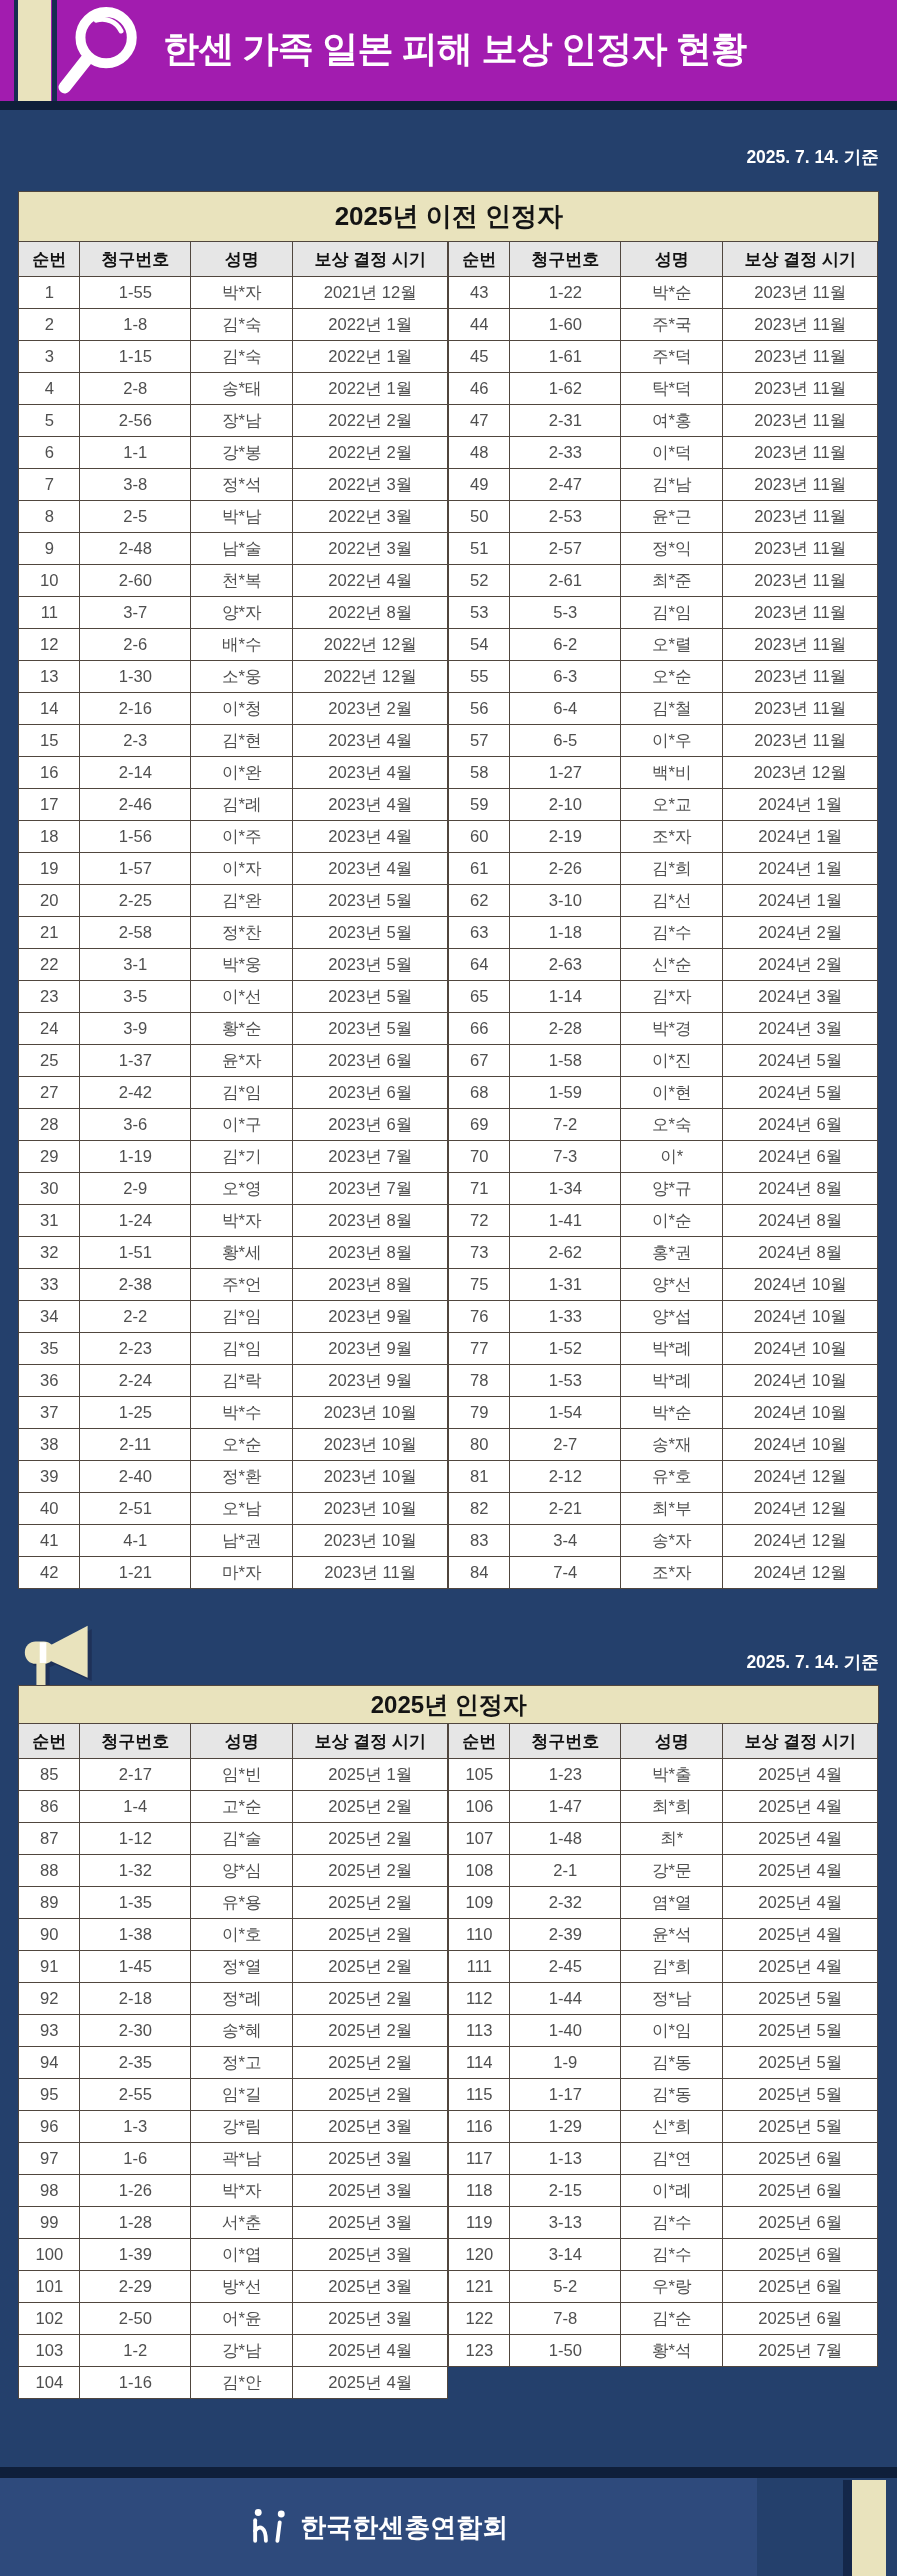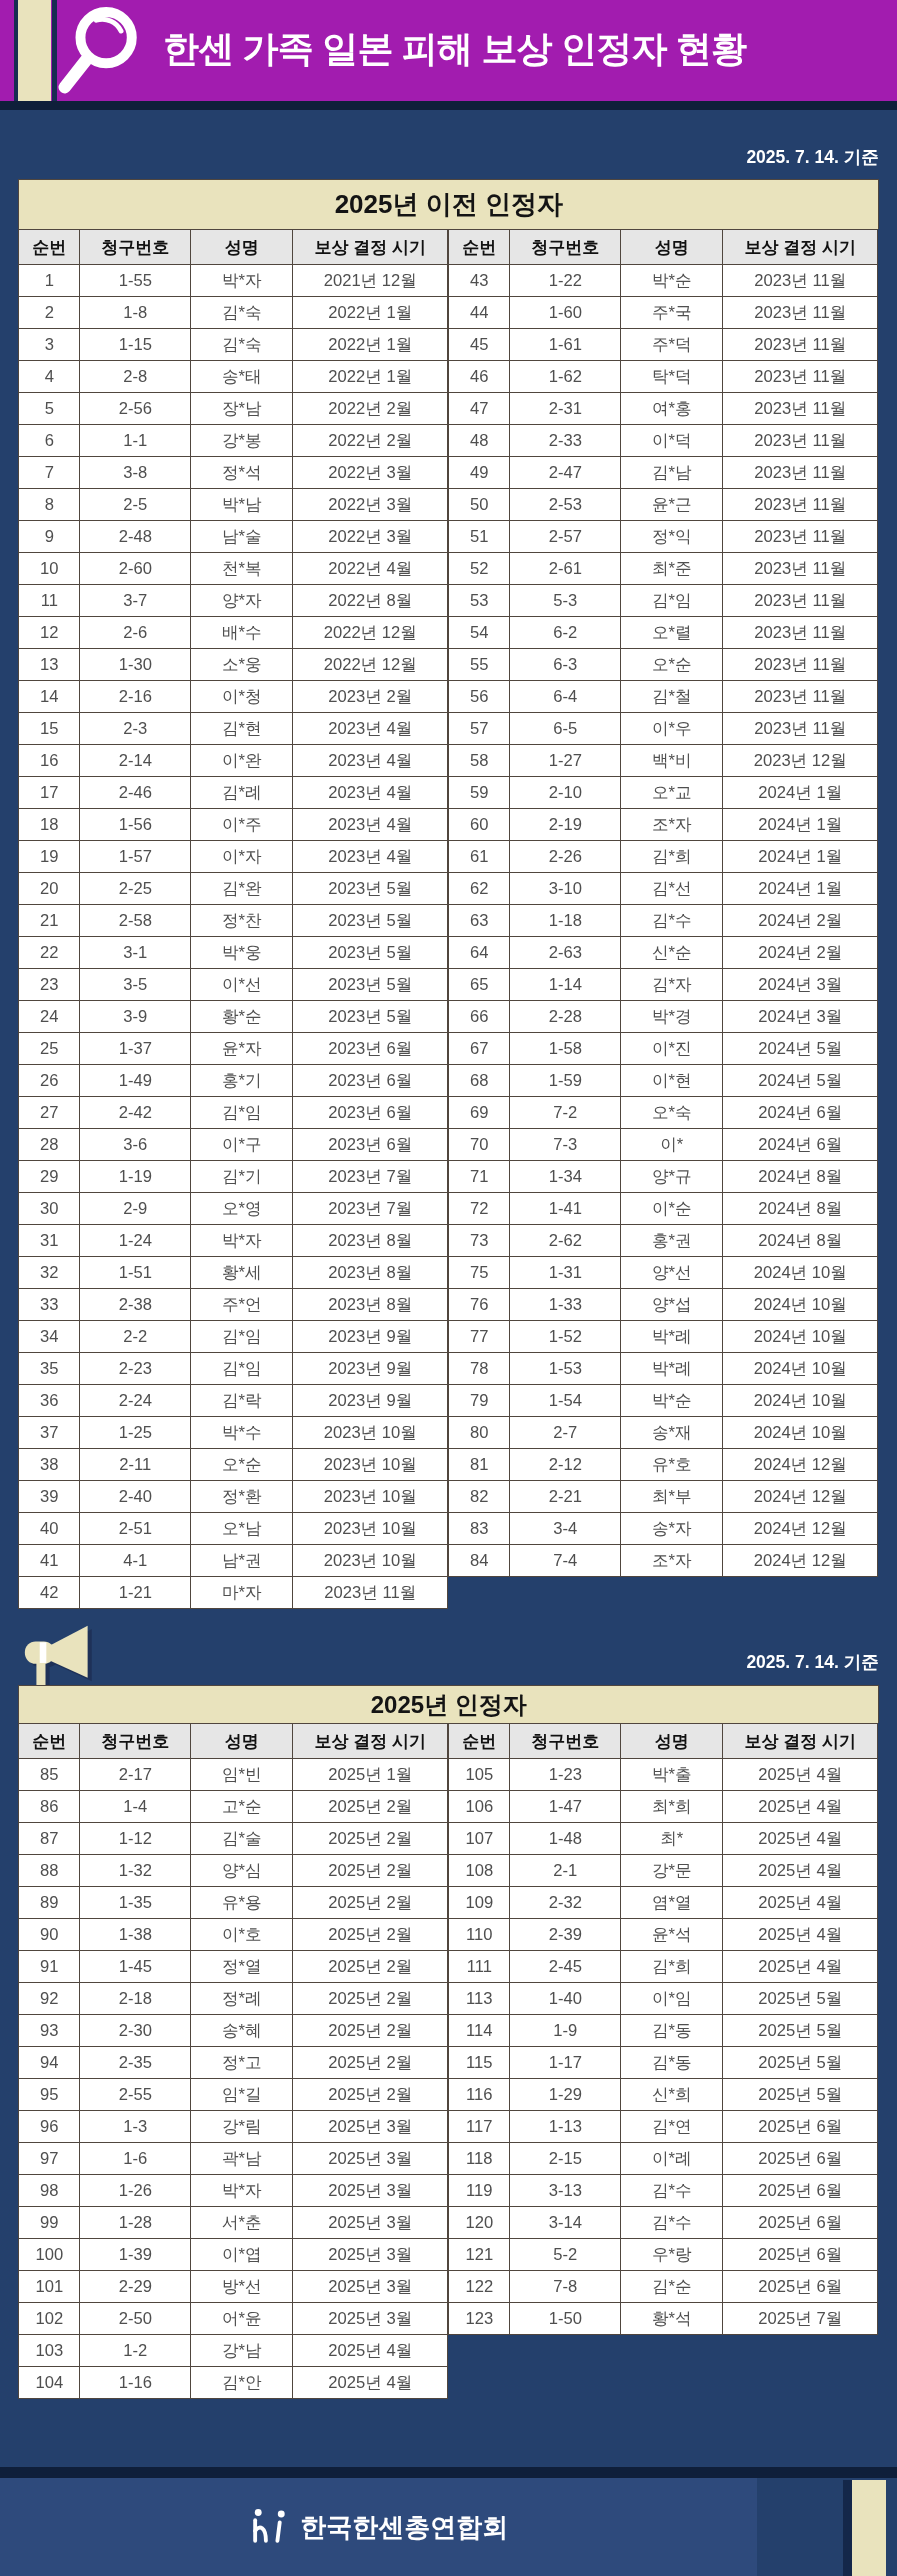--- a/index.html
+++ b/index.html
@@ -19,21 +19,21 @@
   .band{position:absolute;left:0;width:897px;background:#0f1f3a;}
   .band-top{top:101px;height:9.1px;}
   .band-bottom{top:2467px;height:10.8px;}
   
   .asof{position:absolute;left:0;right:18.3px;text-align:right;color:#ffffff;
     font-size:17.5px;font-weight:700;letter-spacing:0;}
   .asof-1{top:145px;}
   .asof-2{top:1650px;}
   
   .section{position:absolute;left:18.3px;width:861px;}
-  .section-1{top:179px;}
+  .section-1{top:191px;}
   .section-2{top:1685px;}
   .tbl-title{box-sizing:border-box;width:861px;background:#e9e3bd;
     border:1.7px solid #50463e;border-bottom:none;
     text-align:center;color:#141414;font-weight:800;}
   .section-1 .tbl-title{height:50px;line-height:48px;font-size:26px;}
   .section-2 .tbl-title{height:38px;line-height:37px;font-size:24px;}
   .halves{display:flex;align-items:flex-start;}
   table.half{border-collapse:collapse;table-layout:fixed;width:430px;
     border:1.7px solid #50463e;background:#ffffff;}
   table.half col.c-no{width:61px;}
@@ -241,26 +241,20 @@
             <td>황*순</td>
             <td>2023년 5월</td>
           </tr>
           <tr>
             <td>25</td>
             <td>1-37</td>
             <td>윤*자</td>
             <td>2023년 6월</td>
           </tr>
           <tr>
-            <td>26</td>
-            <td>1-49</td>
-            <td>홍*기</td>
-            <td>2023년 6월</td>
-          </tr>
-          <tr>
             <td>27</td>
             <td>2-42</td>
             <td>김*임</td>
             <td>2023년 6월</td>
           </tr>
           <tr>
             <td>28</td>
             <td>3-6</td>
             <td>이*구</td>
             <td>2023년 6월</td>
@@ -828,20 +822,26 @@
             <td>윤*석</td>
             <td>2025년 4월</td>
           </tr>
           <tr>
             <td>111</td>
             <td>2-45</td>
             <td>김*희</td>
             <td>2025년 4월</td>
           </tr>
           <tr>
+            <td>112</td>
+            <td>1-44</td>
+            <td>정*남</td>
+            <td>2025년 5월</td>
+          </tr>
+          <tr>
             <td>113</td>
             <td>1-40</td>
             <td>이*임</td>
             <td>2025년 5월</td>
           </tr>
           <tr>
             <td>114</td>
             <td>1-9</td>
             <td>김*동</td>
             <td>2025년 5월</td>

